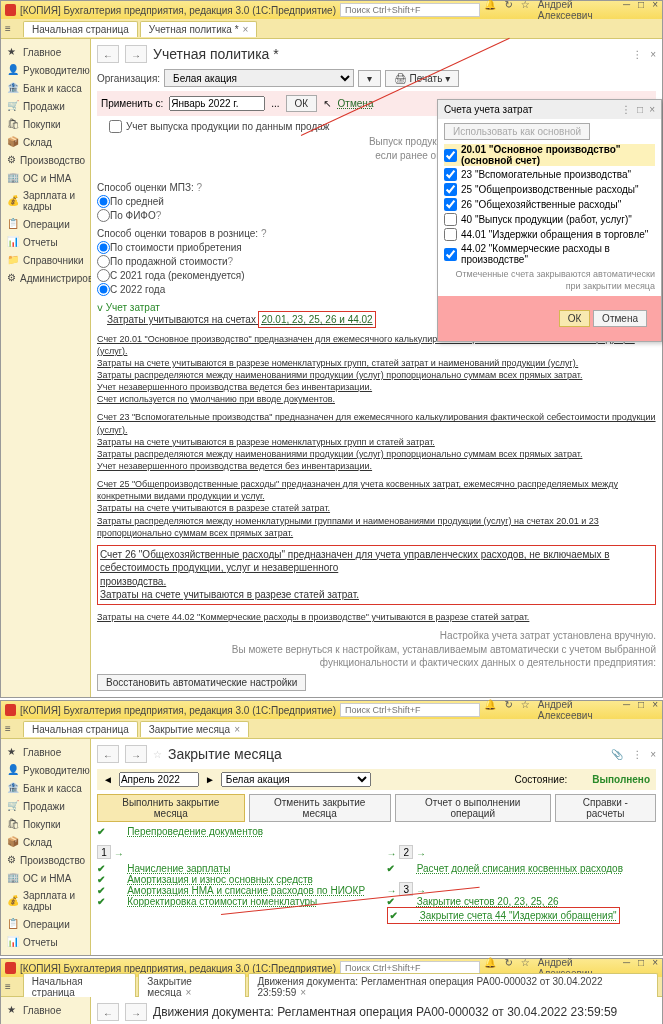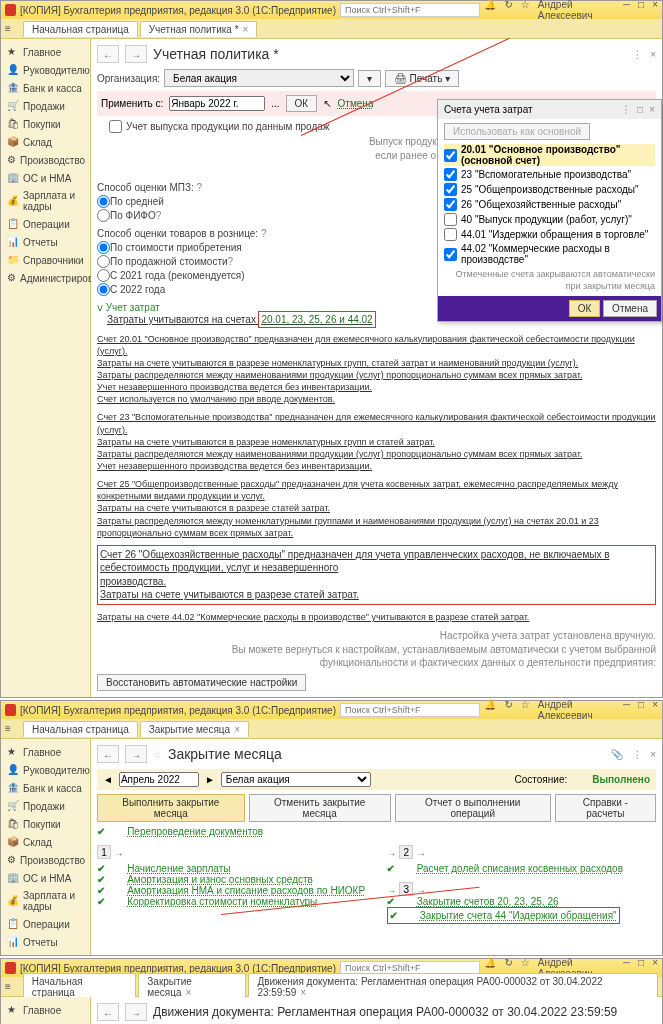--- a/index.html
+++ b/index.html
@@ -38,21 +38,21 @@
 .small-text { font-size: 9px; color: #333; line-height: 1.35; text-decoration: underline; }
 .section-label { color: #444; margin-top: 6px; margin-bottom: 2px; }
 .radio-row { display: flex; align-items: center; color: #444; margin-bottom: 1px; }
 .collapsible { color: #2a8a2a; margin-top: 6px; cursor: pointer; }
 .redbox { border: 1px solid #d9362a; padding: 2px; }
 .popup { position: absolute; right: 0; top: 60px; width: 225px; background: #fff; border: 1px solid #aaa; box-shadow: 2px 2px 4px rgba(0,0,0,0.2); }
 .popup-header { background: #eee; padding: 4px 6px; display: flex; align-items: center; font-size: 11px; }
 .popup-header .picons { margin-left: auto; display: flex; gap: 6px; color: #888; }
 .popup-body { padding: 4px 6px; }
 .popup-body .prow { display: flex; align-items: center; gap: 4px; margin-bottom: 2px; }
-.popup-footer { padding: 4px; text-align: right; background: #4c1d95; }
+.popup-footer { padding: 14px; text-align: right; background: #fca5a5; }
 .yellow-row { background: #fdf2ba; }
 .status-bar { background: #faf3d3; padding: 3px 6px; display: flex; align-items: center; gap: 6px; }
 .green { color: #2a8a2a; padding-left: 19px; }
 .checkmark { color: #2a8a2a; font-weight: bold; }
 .num-badge { display: inline-block; width: 14px; height: 14px; background: #eee; border: 1px solid #ccc; text-align: center; line-height: 14px; }
 .redline { position: absolute; border-top: 1px solid #d9362a; transform-origin: left; }
 .arrow-green { color: #2a8a2a; }
 </style>
 </head>
 <body>

